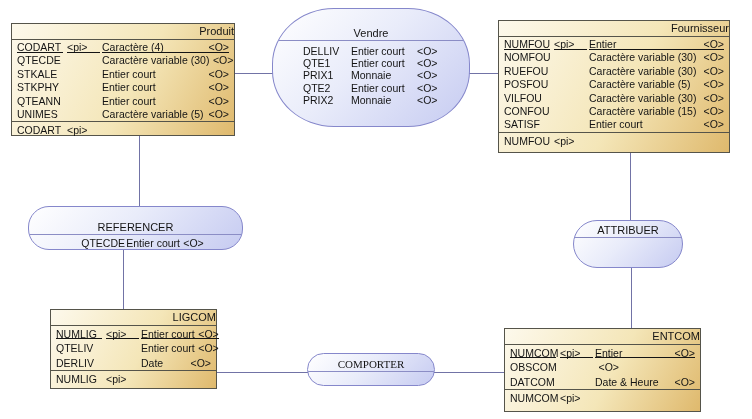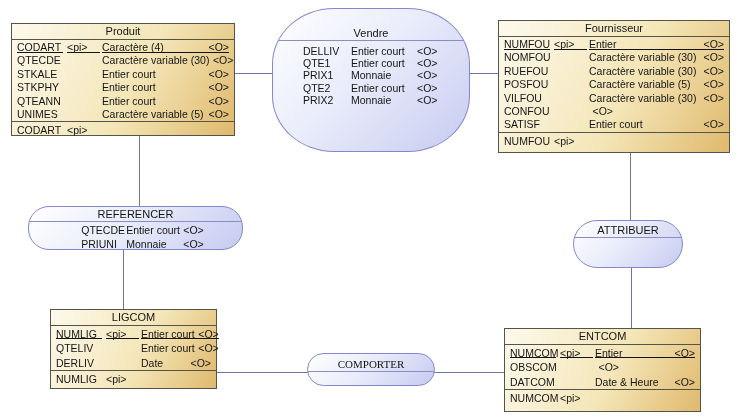--- a/index.html
+++ b/index.html
@@ -17,21 +17,21 @@
 
   
   .entity{
     position:absolute;z-index:1;
     background:linear-gradient(118deg,#fdf9ec 0%,#f4e6b8 55%,#dfb96d 100%);
     border:1px solid var(--e-border);
     display:flex;flex-direction:column;
     font-size:10.5px;
   }
   .etitle{
-    height:16px;line-height:15px;text-align:center;font-size:11px;
+    height:16px;line-height:15px;text-align:right;font-size:11px;
     border-bottom:1px solid var(--e-border);flex:none;
   }
   .erows{flex:none;padding-top:1px;}
   .row{display:flex;align-items:flex-start;padding:0 5px;white-space:nowrap;}
   .rows-a .row{height:13.4px;line-height:13.2px;}
   .rows-b .row{height:14.4px;line-height:14.2px;}
   .col-name{width:46px;margin-right:4px;flex:none;}
   .col-pi{width:33px;margin-right:2px;flex:none;}
   .col-type{flex:1;}
   .col-o{flex:none;min-width:24px;text-align:right;}
@@ -56,26 +56,26 @@
   .atitle{
     flex:none;display:flex;align-items:flex-end;justify-content:center;
     padding-bottom:1px;font-size:11px;
     border-bottom:1px solid var(--a-sep);
   }
   .arows{flex:none;padding-top:2px;}
   .assoc .row{padding:0 8px 0 30px;}
   .assoc .col-name{width:46px;margin-right:2px;}
   .assoc .col-type{flex:none;width:66px;}
   .assoc .col-o{flex:none;min-width:0;text-align:left;}
-  .a-vendre{left:272px;top:8px;width:198px;height:144px;border-radius:62px/56px;}
+  .a-vendre{left:272px;top:8px;width:198px;height:119px;border-radius:62px/56px;}
   .a-vendre .atitle{height:32px;}
   .a-vendre .arows{padding-top:4px;}
   .a-vendre .row{height:12.2px;line-height:12px;align-items:center;}
   .a-ref{left:28px;top:206px;width:215px;height:44px;border-radius:21px;}
-  .a-ref .atitle{height:15px;}
+  .a-ref .atitle{height:28px;}
   .a-ref .row{height:14px;line-height:13.8px;padding-left:22px;justify-content:center;}
   .a-ref .col-name{width:43px;}
   .a-ref .col-type{width:57px;}
   .a-attr{left:573px;top:220px;width:110px;height:48px;border-radius:24px;}
   .a-attr .atitle{height:17px;}
   .a-comp{left:307px;top:353px;width:128px;height:33px;border-radius:20px;font-family:Liberation Serif, serif;}
   .a-comp .atitle{height:18px;}
 </style>
 </head>
 <body>
@@ -168,20 +168,21 @@
         </div>
         <div class="row">
           <span class="col-name">VILFOU</span>
           <span class="col-pi"></span>
           <span class="col-type">Caractère variable (30)</span>
           <span class="col-o">&lt;O&gt;</span>
         </div>
         <div class="row">
           <span class="col-name">CONFOU</span>
           <span class="col-pi"></span>
+          <span class="col-type">Caractère variable (15)</span>
           <span class="col-o">&lt;O&gt;</span>
         </div>
         <div class="row">
           <span class="col-name">SATISF</span>
           <span class="col-pi"></span>
           <span class="col-type">Entier court</span>
           <span class="col-o">&lt;O&gt;</span>
         </div>
       </div>
     <div class="efoot">

